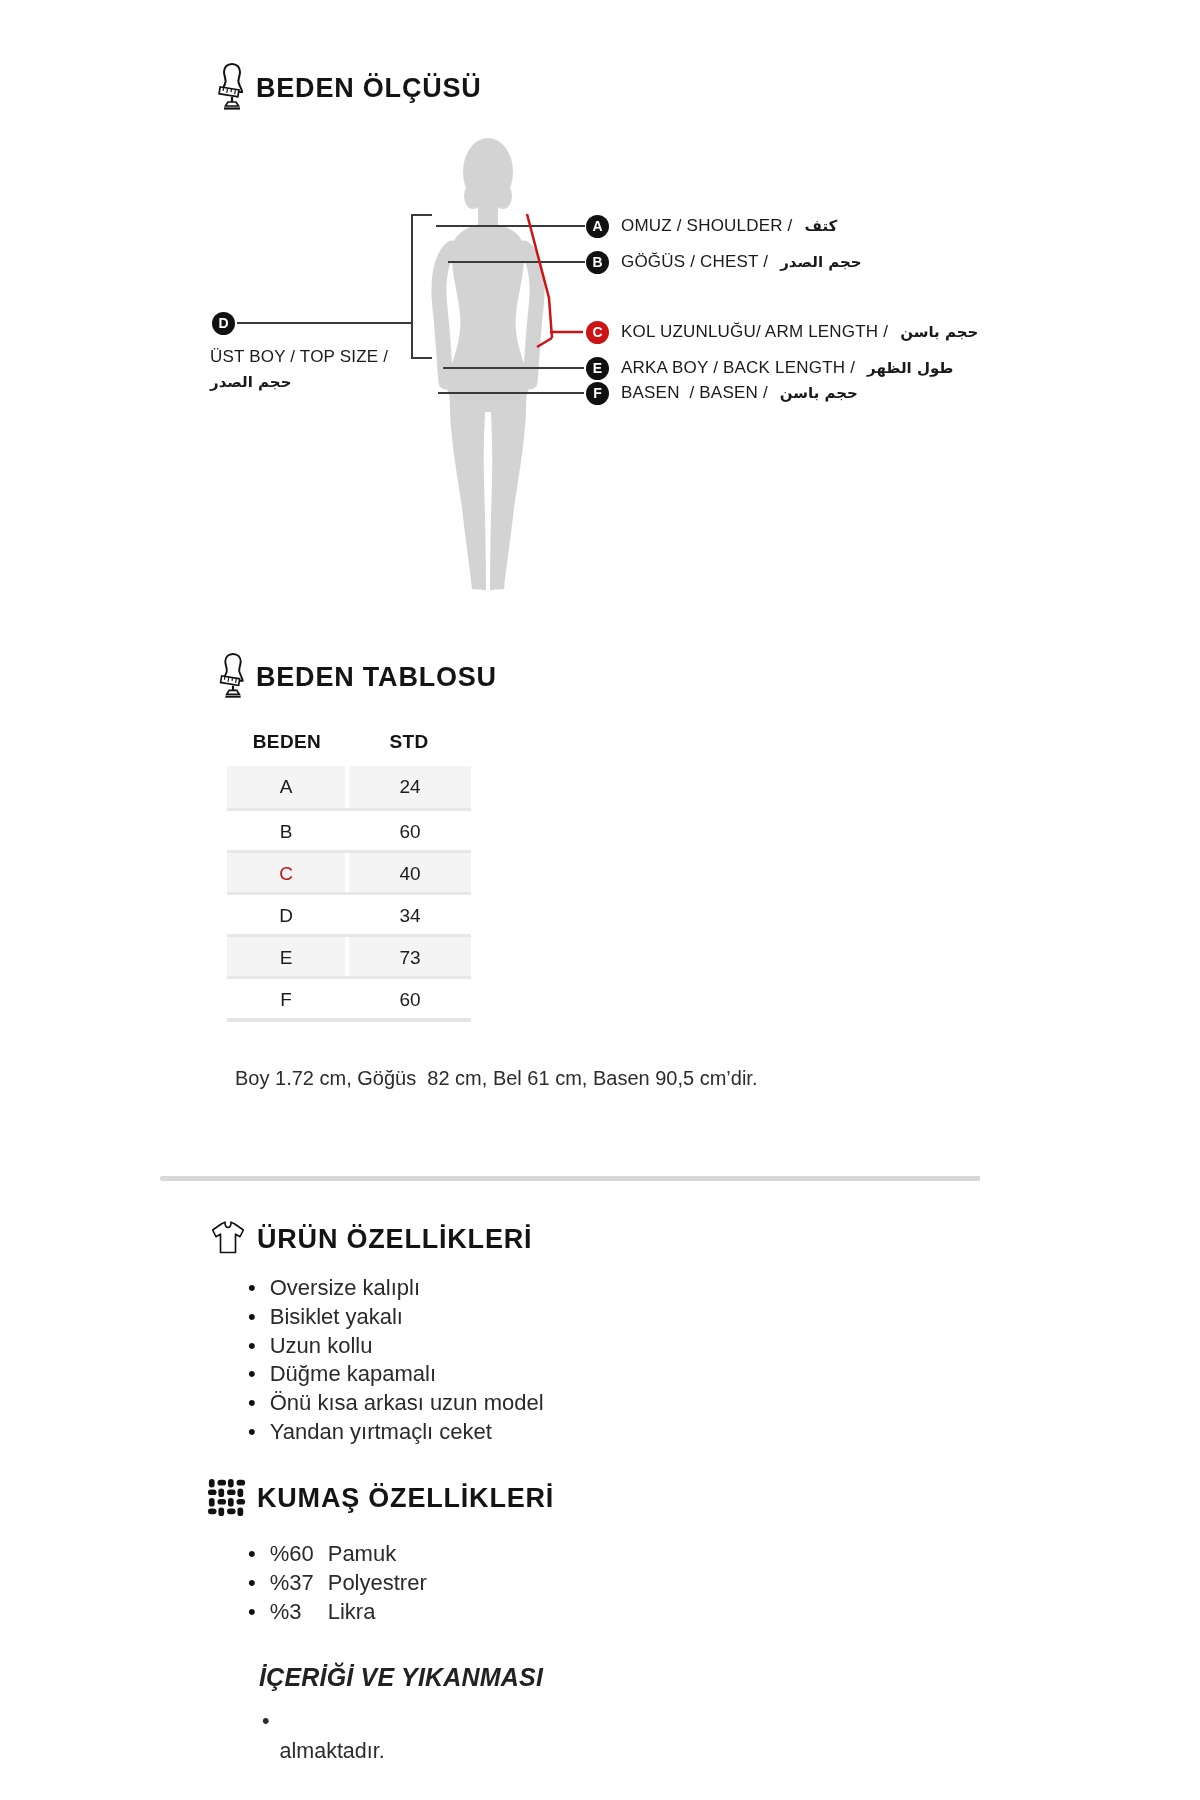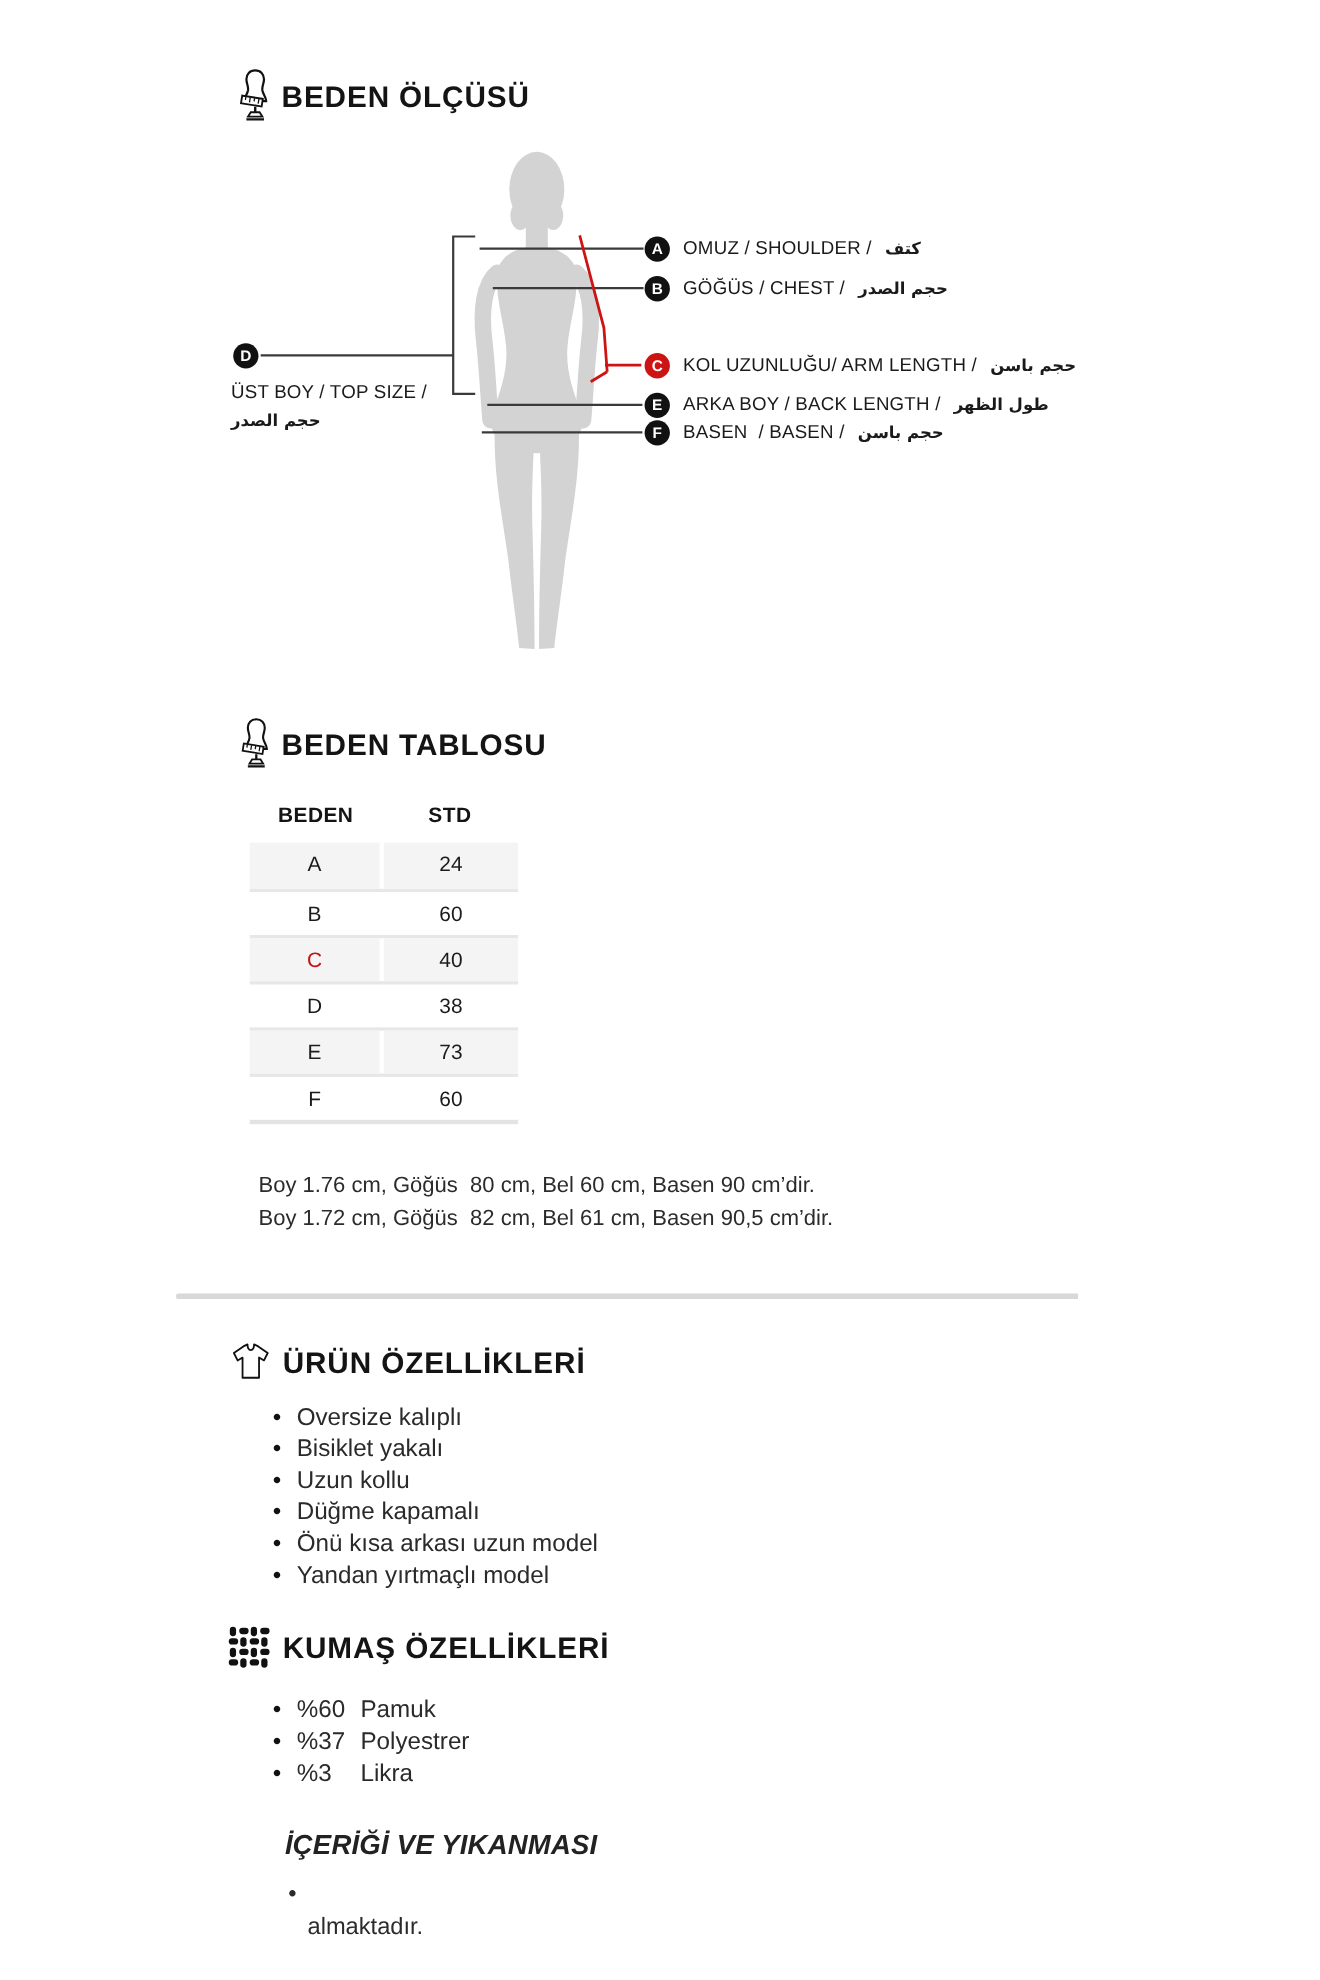--- a/index.html
+++ b/index.html
@@ -157,35 +157,34 @@
       <div class="trow">
         <div class="cell c1">B</div>
         <div class="cell c2">60</div>
       </div>
       <div class="trow alt">
         <div class="cell c1 red-letter">C</div>
         <div class="cell c2">40</div>
       </div>
       <div class="trow">
         <div class="cell c1">D</div>
-        <div class="cell c2">38</div>
+        <div class="cell c2">34</div>
       </div>
       <div class="trow alt">
         <div class="cell c1">E</div>
         <div class="cell c2">73</div>
       </div>
       <div class="trow">
         <div class="cell c1">F</div>
         <div class="cell c2">60</div>
       </div>
     </div>
   </div>
 
   <div class="abs manken" style="left:216px; top:1063px;">
-    <div class="pre" style="padding-left:19px;">Boy 1.76 cm, Göğüs  80 cm, Bel 60 cm, Basen 90 cm’dir.</div>
     <div class="pre" style="padding-left:19px;">Boy 1.72 cm, Göğüs  82 cm, Bel 61 cm, Basen 90,5 cm’dir.</div>
   </div>
 
   <div class="abs divider" style="left:160px; top:1176px; width:880px;"></div>
 
   <div class="abs" style="left:210px; top:1218px;">
     <svg width="36" height="39" viewBox="0 0 48 46">
       <path d="M15 5 L20 2.5 C20 7 21.5 9.5 24 9.5 C26.5 9.5 28 7 28 2.5 L33 5 L44.5 13 L40 22 L34 18.5 L34 43 L14 43 L14 18.5 L8 22 L3.5 13 Z" fill="none" stroke="#111" stroke-width="2.2" stroke-linejoin="round"></path>
     </svg>
   </div>
@@ -207,21 +206,21 @@
     <li>
         <span class="dot">•</span>
         <span>Düğme kapamalı</span>
       </li>
     <li>
         <span class="dot">•</span>
         <span>Önü kısa arkası uzun model</span>
       </li>
     <li>
         <span class="dot">•</span>
-        <span>Yandan yırtmaçlı model</span>
+        <span>Yandan yırtmaçlı ceket</span>
       </li>
   </ul>
 
   <div class="abs" style="left:207px; top:1477px;">
     <svg width="40" height="40" viewBox="0 0 42 42" fill="#111">
       <rect x="2" y="2" width="6" height="9" rx="3"></rect>
         <rect x="22" y="2" width="6" height="9" rx="3"></rect>
       <rect x="11" y="3" width="9" height="6" rx="3"></rect>
         <rect x="31" y="3" width="9" height="6" rx="3"></rect>
       <rect x="12" y="12" width="6" height="9" rx="3"></rect>

